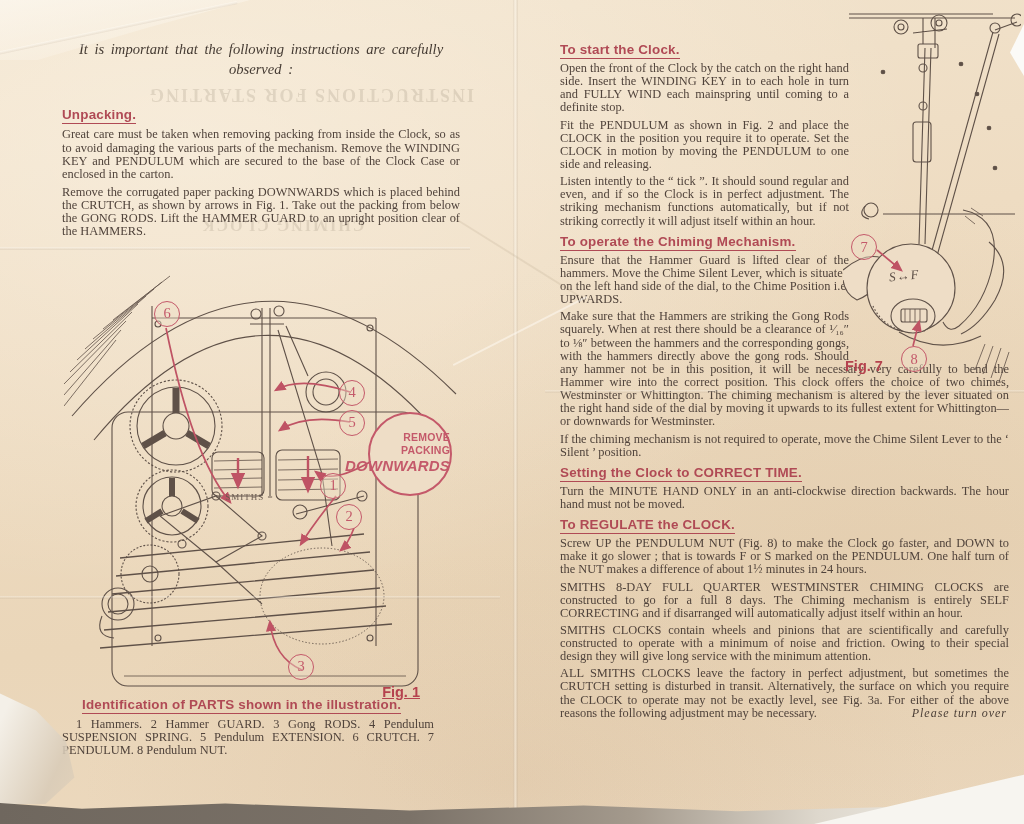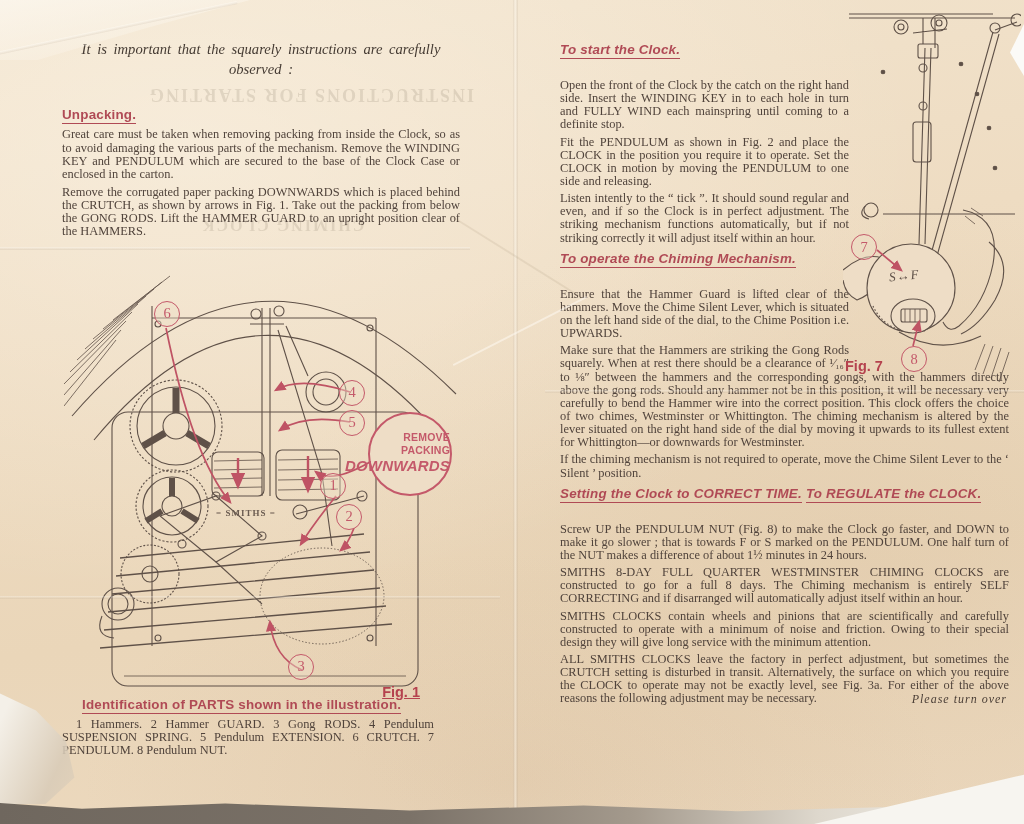--- a/index.html
+++ b/index.html
@@ -50,21 +50,21 @@
   .col{position:absolute;z-index:3;}
   .col-left{left:62px;top:40px;width:398px;}
   .col-right{left:560px;top:40px;width:449px;}
   p.body{margin:0 0 5px;text-align:justify;font-size:12.4px;line-height:1.06;}
   .col-right p.body{margin:0 0 4px;}
   .intro{font-style:italic;text-align:center;font-size:14.6px;line-height:1.35;
     margin:0 0 26px;color:#453b33;word-spacing:3px;}
   .red-h{display:inline-block;font-family:"Liberation Sans","DejaVu Sans",sans-serif;
     font-weight:bold;font-size:13.4px;color:#b04a55;letter-spacing:.2px;
     border-bottom:1.7px solid #b04a55;padding-bottom:1px;margin:3px 0 4px;}
-  .col-right .red-h{margin:2px 0 20px;font-style:italic;}
+  .col-right .red-h{margin:2px 0 3px;}
   .h-first{margin-top:0;}
   .indent-h{margin-left:20px;}
   .parts{margin-left:14px;text-indent:14px;width:372px;}
   
   .fig2-spacer{float:right;width:150px;height:348px;margin:-34px 0 6px 10px;}
   .lastpara{position:relative;}
   .turn-over{position:absolute;right:2px;bottom:0;font-style:italic;font-size:12px;
     letter-spacing:1px;color:#4a3e36;}
   
   .fig1{position:relative;width:400px;height:448px;margin:4px 0 2px 2px;z-index:3;}
@@ -78,37 +78,37 @@
     border:2px solid #c4596a;border-radius:50%;background:#eeddc6;z-index:4;
     display:flex;flex-direction:column;align-items:flex-end;justify-content:center;
     color:#c4596a;font-family:"Liberation Sans","DejaVu Sans",sans-serif;
     font-weight:bold;font-size:10.5px;line-height:1.25;letter-spacing:.2px;}
   .remove-circle .it{font-style:italic;font-family:Liberation Sans, sans-serif;
     font-size:15px;}
   .figlab{position:absolute;color:#b5424e;font-family:"Liberation Sans","DejaVu Sans",sans-serif;
     font-weight:bold;font-size:14.5px;z-index:4;}
   .figlab1{right:44px;bottom:-8px;text-decoration:underline;}
   .figlab2{left:2px;top:356px;}
-  .smiths-mark{position:absolute;left:152px;top:264px;font-size:9px;letter-spacing:1px;
-    color:#6a5b50;z-index:4;font-weight:bold;}
+  .smiths-mark{position:absolute;left:152px;top:248px;font-size:9px;letter-spacing:1px;
+    color:#6a5b50;z-index:4;}
   .bob-marking{position:absolute;left:46px;top:266px;font-size:13px;font-style:italic;
     color:#5f5148;transform:rotate(-6deg);z-index:4;letter-spacing:1px;}
   .co7{left:8px;top:232px;}
   .co8{left:58px;top:344px;}
 </style>
 </head>
 <body>
 
 <div class="page">
 
   <div class="ghost ghost1">INSTRUCTIONS FOR STARTING</div>
   <div class="ghost ghost2">CHIMING CLOCK</div>
 
   <div class="col col-left">
-    <p class="intro">It is important that the squarely instructions are carefully observed :</p>
+    <p class="intro">It is important that the following instructions are carefully observed :</p>
 
     <div class="red-h h-first">Unpacking.</div>
     <p class="body">Great care must be taken when removing packing from inside the Clock, so as to avoid damaging the various parts of the mechanism. Remove the WINDING KEY and PENDULUM which are secured to the base of the Clock Case or enclosed in the carton.</p>
     <p class="body">Remove the corrugated paper packing DOWNWARDS which is placed behind the CRUTCH, as shown by arrows in Fig. 1. Take out the packing from below the GONG RODS. Lift the HAMMER GUARD to an upright position clear of the HAMMERS.</p>
 
     
     <div class="fig1">
       <svg width="400" height="448" viewBox="0 0 400 448">
         <defs>
           <marker id="ra" markerWidth="8" markerHeight="8" refX="5.5" refY="3" orient="auto">
@@ -215,20 +215,21 @@
     <p class="body">Open the front of the Clock by the catch on the right hand side. Insert the WINDING KEY in to each hole in turn and FULLY WIND each mainspring until coming to a definite stop.</p>
     <p class="body">Fit the PENDULUM as shown in Fig. 2 and place the CLOCK in the position you require it to operate. Set the CLOCK in motion by moving the PENDULUM to one side and releasing.</p>
     <p class="body">Listen intently to the “ tick ”. It should sound regular and even, and if so the Clock is in perfect adjustment. The striking mechanism functions automatically, but if not striking correctly it will adjust itself within an hour.</p>
 
     <div class="red-h">To operate the Chiming Mechanism.</div>
     <p class="body">Ensure that the Hammer Guard is lifted clear of the hammers. Move the Chime Silent Lever, which is situated on the left hand side of the dial, to the Chime Position i.e. UPWARDS.</p>
     <p class="body">Make sure that the Hammers are striking the Gong Rods squarely. When at rest there should be a clearance of ¹⁄₁₆″ to ⅛″ between the hammers and the corresponding gongs, with the hammers directly above the gong rods. Should any hammer not be in this position, it will be necessary very carefully to bend the Hammer wire into the correct position. This clock offers the choice of two chimes, Westminster or Whittington. The chiming mechanism is altered by the lever situated on the right hand side of the dial by moving it upwards to its fullest extent for Whittington—or downwards for Westminster.</p>
     <p class="body">If the chiming mechanism is not required to operate, move the Chime Silent Lever to the ‘ Silent ’ position.</p>
 
     <div class="red-h">Setting the Clock to CORRECT TIME.</div>
+    <p class="body">Turn the MINUTE HAND ONLY in an anti-clockwise direction backwards. The hour hand must not be moved.</p>
 
     <div class="red-h">To REGULATE the CLOCK.</div>
     <p class="body">Screw UP the PENDULUM NUT (Fig. 8) to make the Clock go faster, and DOWN to make it go slower ; that is towards F or S marked on the PENDULUM. One half turn of the NUT makes a difference of about 1½ minutes in 24 hours.</p>
     <p class="body">SMITHS 8-DAY FULL QUARTER WESTMINSTER CHIMING CLOCKS are constructed to go for a full 8 days. The Chiming mechanism is entirely SELF CORRECTING and if disarranged will automatically adjust itself within an hour.</p>
     <p class="body">SMITHS CLOCKS contain wheels and pinions that are scientifically and carefully constructed to operate with a minimum of noise and friction. Owing to their special design they will give long service with the minimum attention.</p>
     <p class="body lastpara">
       <span>ALL SMITHS CLOCKS leave the factory in perfect adjustment, but sometimes the CRUTCH setting is disturbed in transit. Alternatively, the surface on which you require the CLOCK to operate may not be exactly level, see Fig. 3a. For either of the above reasons the following adjustment may be necessary.</span>
       <span class="turn-over">Please turn over</span>
     </p>
   </div>

